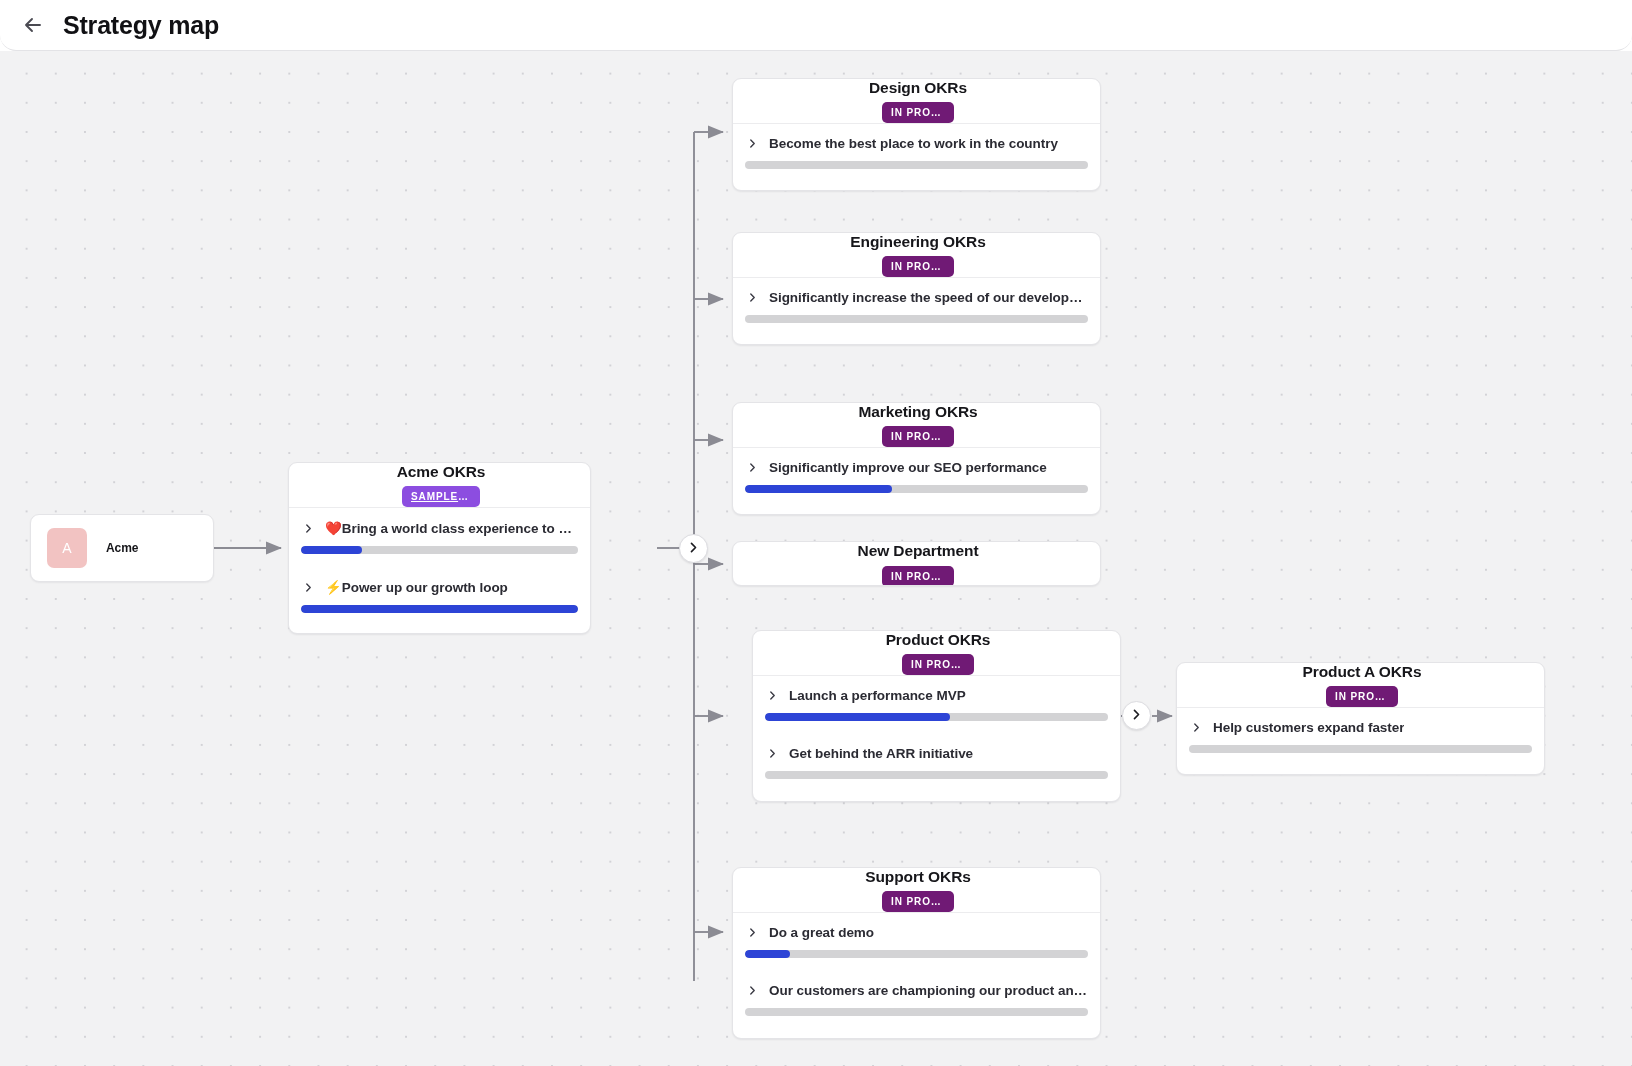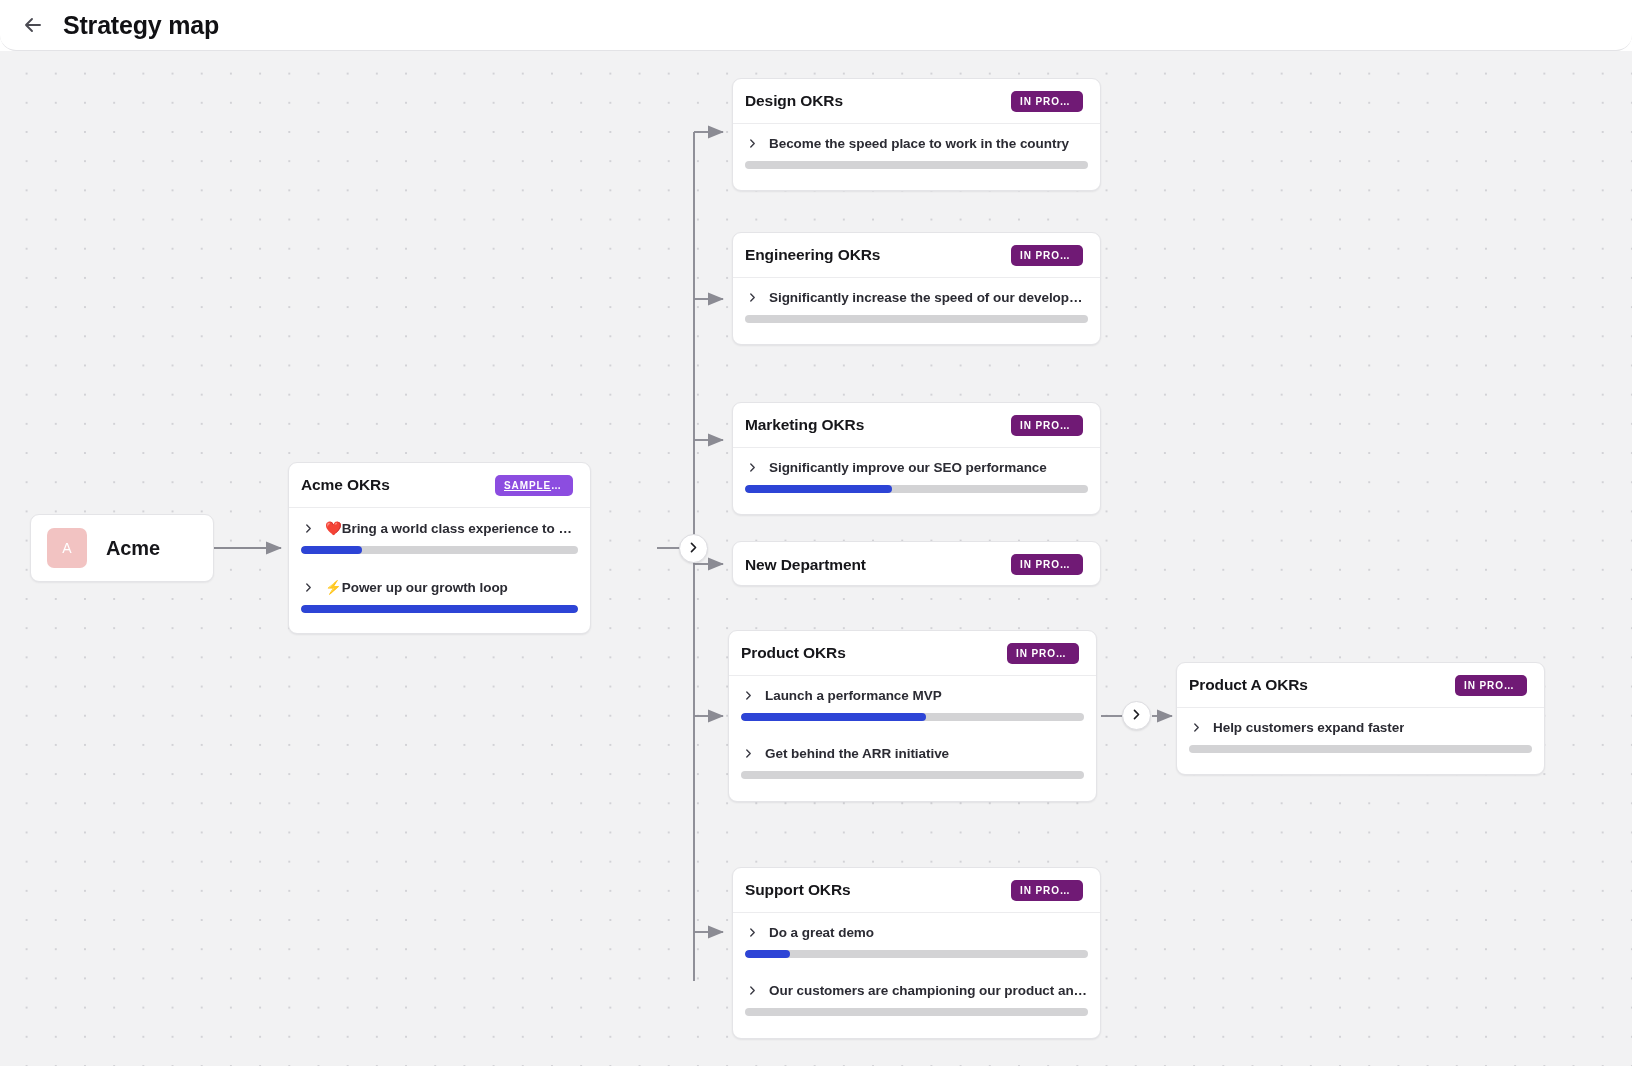--- a/index.html
+++ b/index.html
@@ -58,39 +58,40 @@
   }
   .root-avatar {
     width: 40px; height: 40px; border-radius: 7px;
     background: #f2c3c2; color: #ffffff;
     display: flex; align-items: center; justify-content: center;
     font-size: 14px; font-weight: normal;
     flex: 0 0 auto;
   }
   .root-label {
     margin-left: 19px;
-    font-size: 20px; font-weight: bold; color: #16161a;
+    font-size: 12px; font-weight: bold; color: #16161a;
     letter-spacing: -0.1px;
   }
 
   
   .card {
     position: absolute;
     background: #ffffff;
     border: 1px solid #e4e4e7;
     border-radius: 9px;
     box-shadow: 0 1px 2px rgba(16,17,26,.07);
     overflow: hidden;
   }
   .card-head {
     height: 45px;
     display: flex; align-items: center; justify-content: space-between;
-    padding: 0 17px 0 12px;
+    padding: 0 9px 0 12px;
     border-bottom: 1px solid #ececee;
     cursor: pointer;
+    flex-direction: column;
   }
   .card.no-body .card-head { border-bottom: none; }
   .card-title {
     font-size: 15.5px; font-weight: bold; color: #16161a;
     letter-spacing: -0.1px; white-space: nowrap;
   }
   .badge {
     font-size: 10px; font-weight: bold; letter-spacing: .9px;
     color: #ffffff; border-radius: 5px;
     padding: 5px 9px 5px 9px;
@@ -202,21 +203,21 @@
       <div class="badge blue">IN PROG...</div>
     </div>
     <div class="card-body">
       <div class="objective">
         <div class="obj-row">
           <span class="chev">
             <svg width="11" height="11" viewBox="0 0 16 16" fill="none">
               <path d="M5.5 3 L10.5 8 L5.5 13" stroke="#3a3a44" stroke-width="2" stroke-linecap="round" stroke-linejoin="round"></path>
             </svg>
           </span>
-          <span class="obj-text">Become the speed place to work in the country</span>
+          <span class="obj-text">Become the best place to work in the country</span>
         </div>
         <div class="pbar">
           <i style="width: 0%;"></i>
         </div>
       </div>
     </div>
   </div>
 
   <div class="card" style="left:732px; top:181px; width:369px; height:113px;">
     <div class="card-head">
@@ -297,21 +298,21 @@
     </div>
   </div>
 
   <div class="card no-body" style="left:732px; top:490px; width:369px; height:45px;">
     <div class="card-head">
       <div class="card-title">New Department</div>
       <div class="badge blue">IN PROG...</div>
     </div>
   </div>
 
-  <div class="card" style="left:728px; top:579px; width:369px; height:172px;">
+  <div class="card" style="left:752px; top:579px; width:369px; height:172px;">
     <div class="card-head">
       <div class="card-title">Product OKRs</div>
       <div class="badge blue">IN PROG...</div>
     </div>
     <div class="card-body">
       <div class="objective">
         <div class="obj-row">
           <span class="chev">
             <svg width="11" height="11" viewBox="0 0 16 16" fill="none">
               <path d="M5.5 3 L10.5 8 L5.5 13" stroke="#3a3a44" stroke-width="2" stroke-linecap="round" stroke-linejoin="round"></path>

